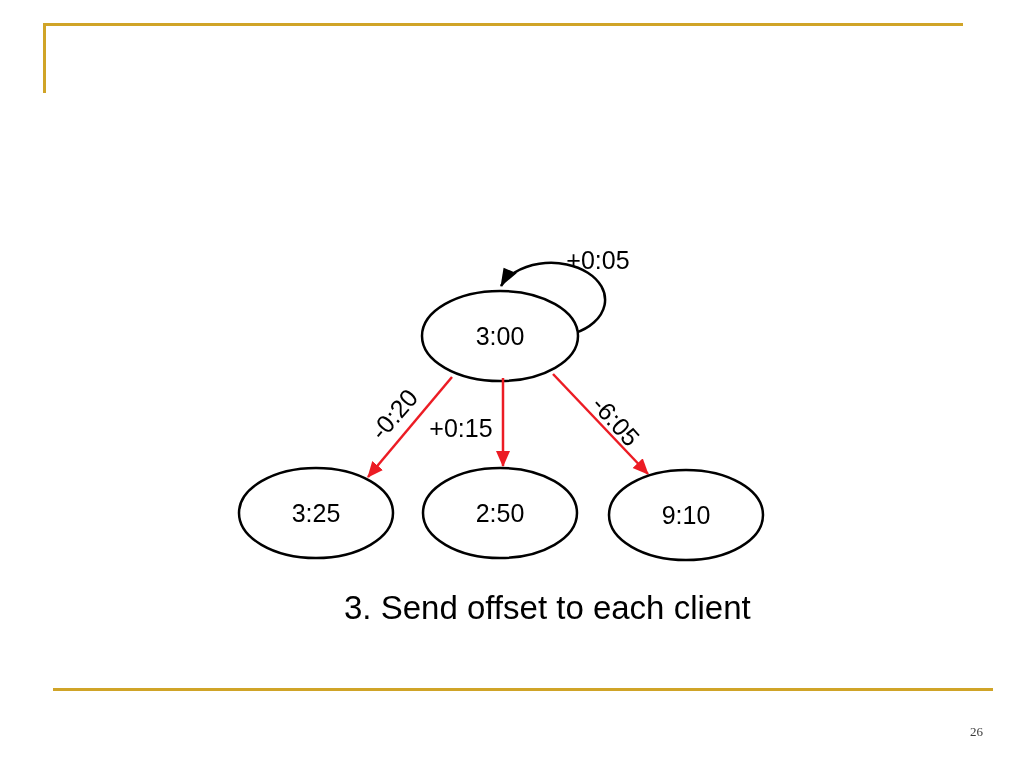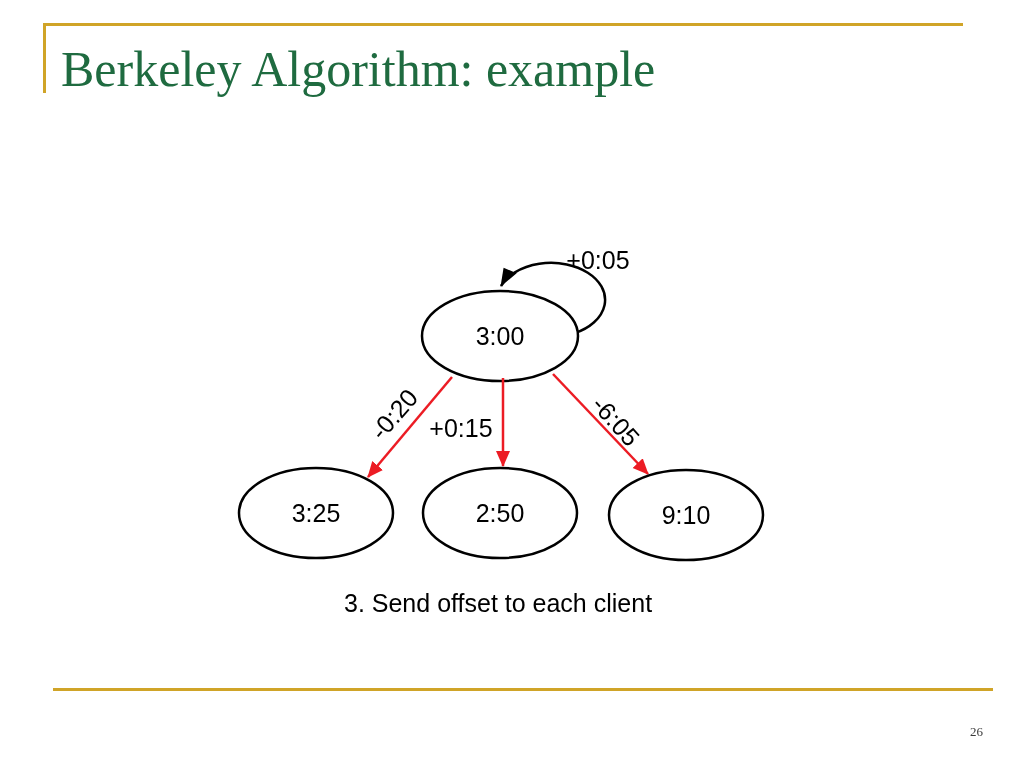--- a/index.html
+++ b/index.html
@@ -21,37 +21,36 @@
     color: #1F6B40; letter-spacing: 0px; white-space: nowrap;
   }
   #diagram-svg { position: absolute; left: 0; top: 0; }
   .node { fill: #ffffff; stroke: #000000; stroke-width: 2.5px; }
   .node-label { font-family: "Liberation Sans", sans-serif; font-size: 25px; fill: #000000; }
   .offset-label { font-family: "Liberation Sans", sans-serif; font-size: 25px; fill: #000000; }
   .red-arrow { stroke: #EC1C24; stroke-width: 2.5px; fill: none; }
   .loop-arrow { stroke: #000000; stroke-width: 2.5px; fill: none; }
   #caption {
     position: absolute; left: 344px; top: 589px;
-    font-size: 25px; color: #000000; white-space: nowrap;
+    font-size: 33px; color: #000000; white-space: nowrap;
   }
   #page-number {
     position: absolute; left: 950px; top: 724px; width: 33px;
     font-family: "Liberation Serif", serif;
     font-size: 13px; color: #3A3A3A; text-align: right;
   }
 </style>
 </head>
 <body>
 
 <div id="slide">
 
   <div id="top-rule" class="rule"></div>
   <div id="left-accent" class="rule"></div>
 
-  <div id="title">Berkeley Algorithm: example</div>
 
   <svg id="diagram-svg" width="1024" height="768" viewBox="0 0 1024 768">
     <defs>
       <marker id="arrow-black" markerUnits="userSpaceOnUse" markerWidth="22" markerHeight="16" refX="19" refY="8" orient="auto">
         <polygon points="0,1 20,8 2,15" fill="#000000"></polygon>
       </marker>
       <marker id="arrow-red" markerUnits="userSpaceOnUse" markerWidth="20" markerHeight="15" refX="15" refY="7" orient="auto">
         <polygon points="0,0 16,7 0,14" fill="#EC1C24"></polygon>
       </marker>
     </defs>

